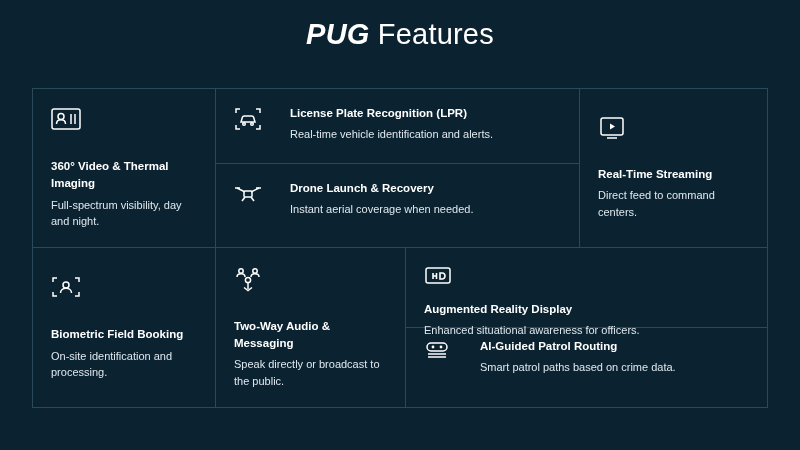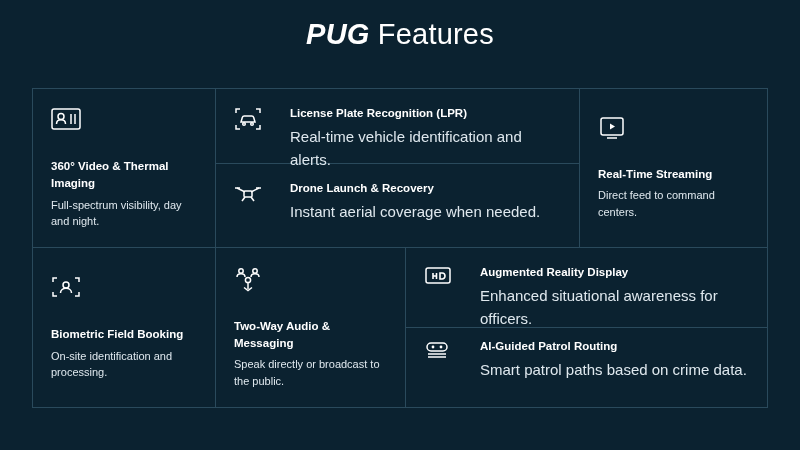--- a/index.html
+++ b/index.html
@@ -88,21 +88,21 @@
     margin-right: 12px;
     margin-top: 1px;
   }
   .cell-row .txt .c-title {
     font-size: 11.5px;
     font-weight: bold;
     margin-bottom: 5px;
     line-height: 1.4;
   }
   .cell-row .txt .c-desc {
-    font-size: 15px;
+    font-size: 11px;
     color: #dfe8ee;
     line-height: 1.5;
   }
 
   svg { display: block; }
   .ico svg { stroke: #ffffff; fill: none; stroke-width: 1.5; }
 </style>
 </head>
 <body>
 
@@ -208,21 +208,21 @@
           <path d="M17 11c0-2 1.8-3.2 4-3.2s4 1.2 4 3.2"></path>
           <circle cx="14" cy="14" r="2.6"></circle>
           <path d="M14 17v6"></path>
           <path d="M10 21.5l4 3 4-3"></path>
         </svg>
       </span>
       <div class="c-title">Two-Way Audio &amp; Messaging</div>
       <div class="c-desc">Speak directly or broadcast to the public.</div>
     </div>
 
-    <div class="cell cell-row" style="left:373px; top:159px; width:361px; height:79px;">
+    <div class="cell cell-row" style="left:373px; top:159px; width:361px; height:79px;flex-direction:column;">
       <span class="ico">
         <svg width="28" height="20" viewBox="0 0 28 20">
           <rect x="2" y="3" width="24" height="15" rx="2"></rect>
           <path d="M9 8v6M9 11h3.5M12.5 8v6" stroke-width="1.6"></path>
           <path d="M16 8v6h2.2a2.8 3 0 0 0 0-6z" stroke-width="1.6"></path>
         </svg>
       </span>
       <div class="txt">
         <div class="c-title">Augmented Reality Display</div>
         <div class="c-desc">Enhanced situational awareness for officers.</div>

